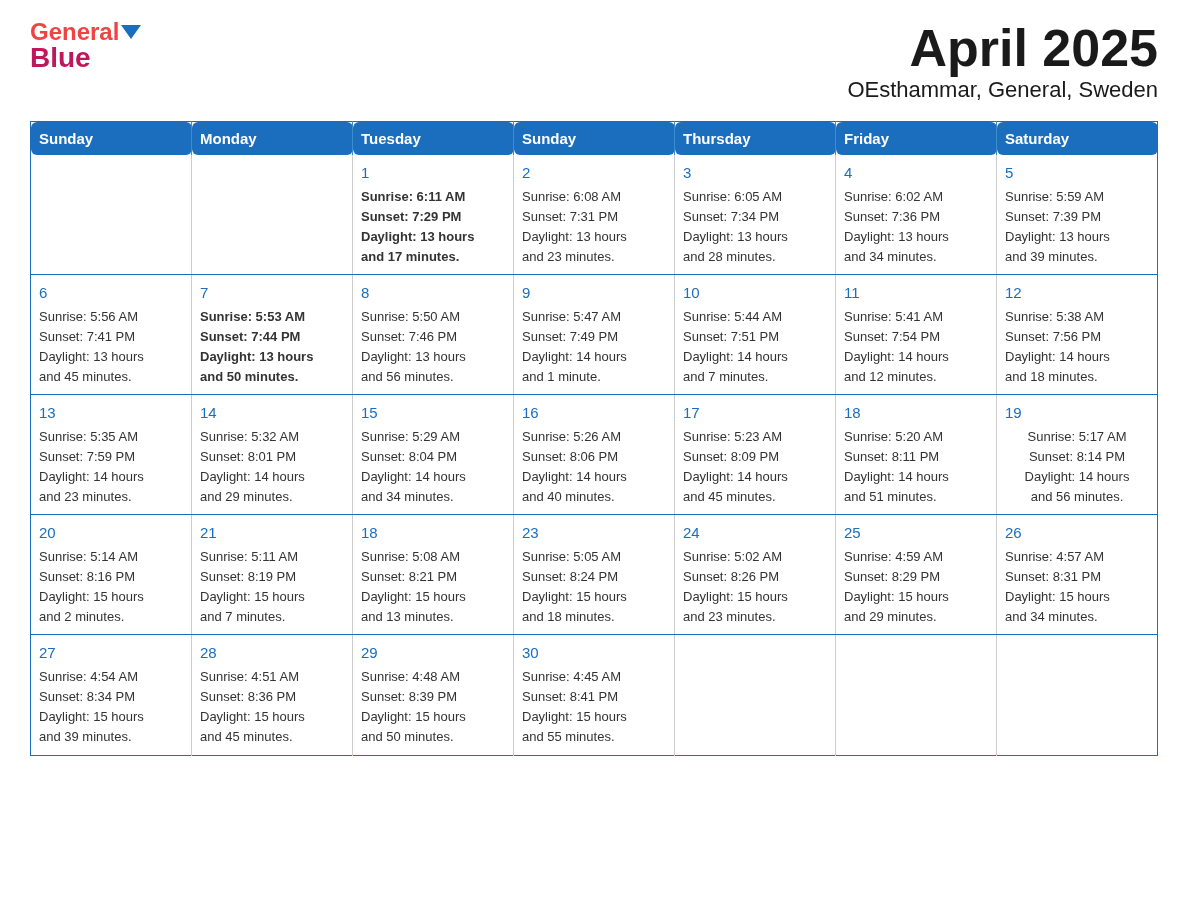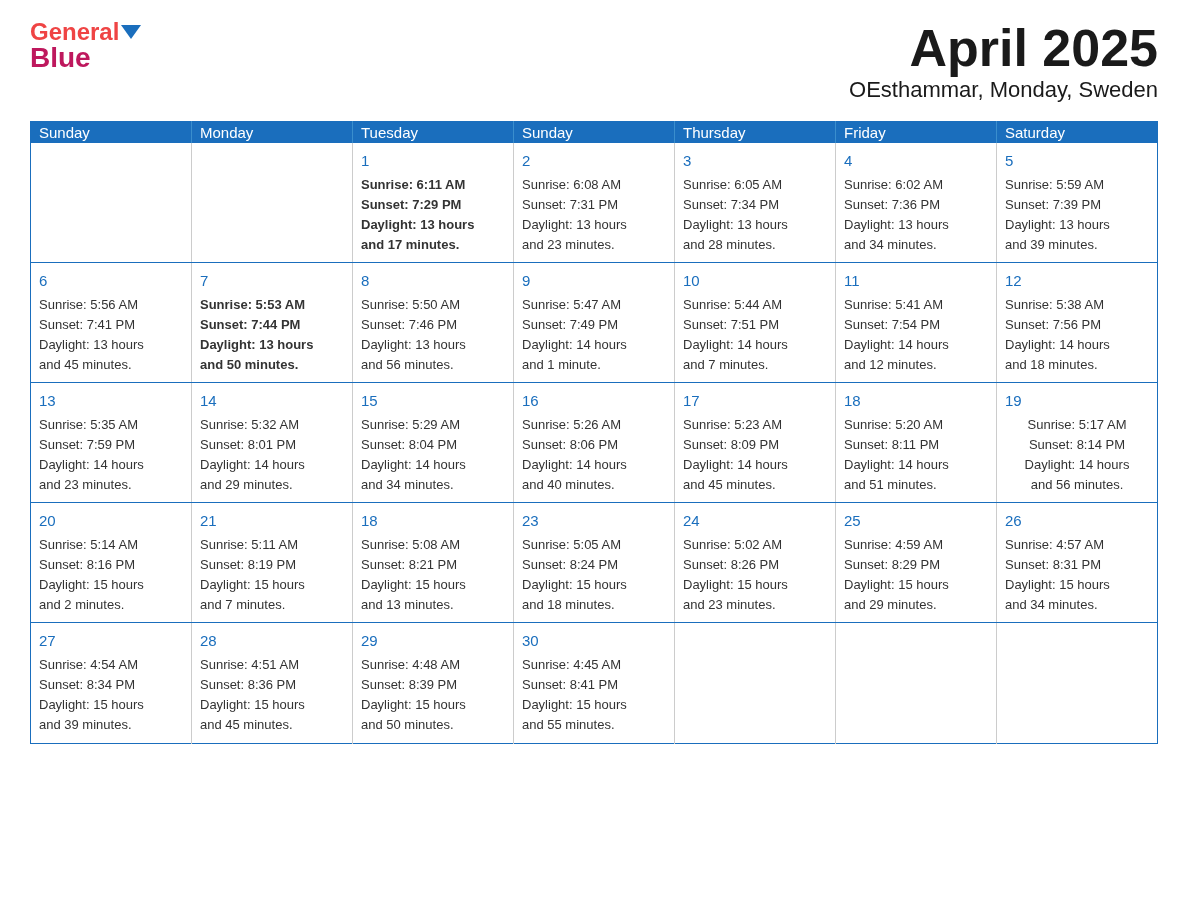--- a/index.html
+++ b/index.html
@@ -64,25 +64,26 @@
     .calendar {
       width: 100%;
       border-collapse: collapse;
       border: 1px solid #1a6ebd;
     }
     .calendar thead tr {
       background-color: #1a6ebd;
       color: #fff;
     }
     .calendar thead th {
-      padding: 2px 8px;
+      padding: 8px 8px;
       text-align: left;
       font-size: 15px;
-      font-weight: normal;
+      font-weight: bold;
       border-right: 1px solid #3a8ecd;
+      border-radius: 6px;
     }
     .calendar thead th:last-child {
       border-right: none;
     }
     .calendar tbody td {
       vertical-align: top;
       padding: 7px 8px;
       border-right: 1px solid #ccc;
       border-bottom: 1px solid #1a6ebd;
       width: 14.28%;
@@ -116,21 +117,21 @@
 
 <div class="header">
   <div class="logo">
     <div class="logo-general">
       General<span class="arrow"></span>
     </div>
     <div class="logo-blue">Blue</div>
   </div>
   <div class="title-block">
     <h1>April 2025</h1>
-    <h2>OEsthammar, Monday, Sweden</h2>
+    <h2>OEsthammar, General, Sweden</h2>
   </div>
 </div>
 
 <table class="calendar">
   <thead>
     <tr>
     <th>Sunday</th>
         <th>Monday</th>
         <th>Tuesday</th>
         <th>Sunday</th>

